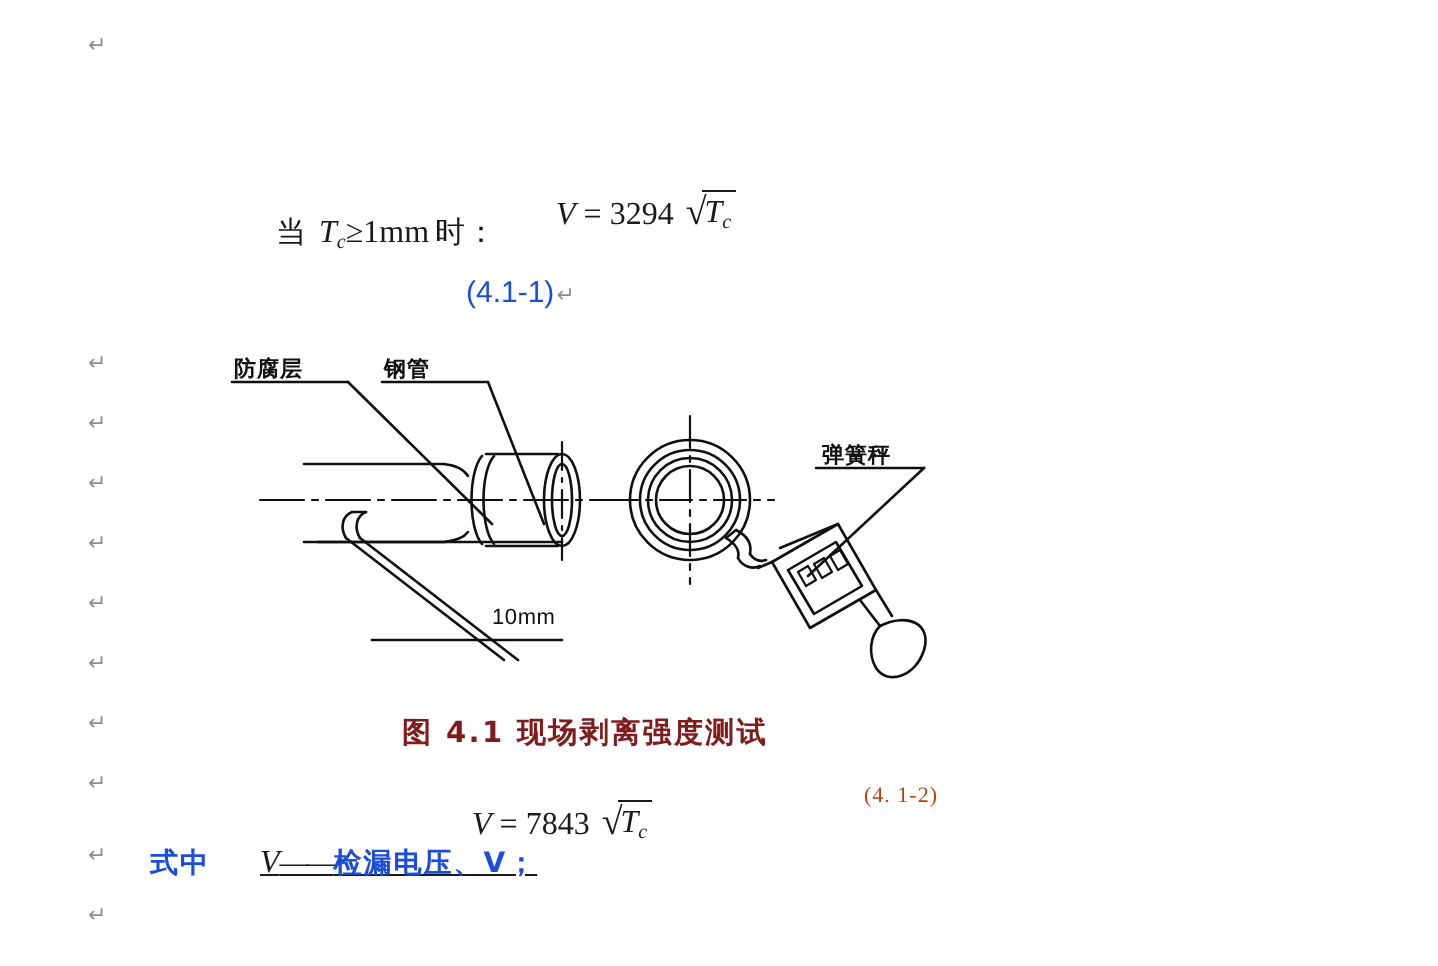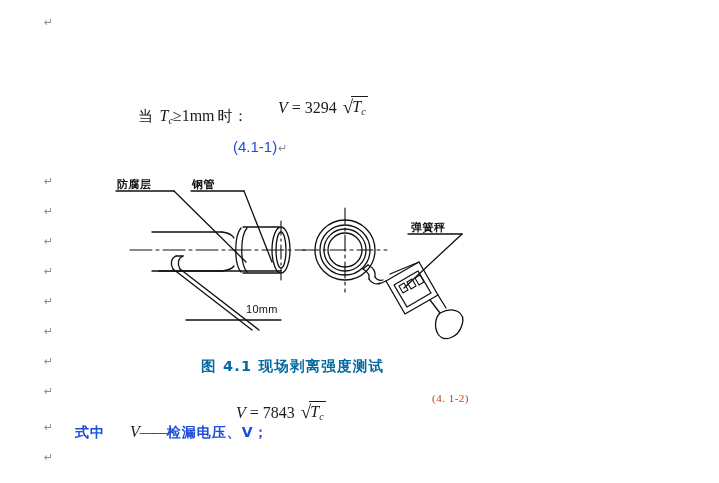--- a/index.html
+++ b/index.html
@@ -109,21 +109,21 @@
   .dim-label {
     font-family: Liberation Sans, sans-serif;
     font-size: 11px;
     color: #111;
     letter-spacing: 0.3px;
   }
   .fig-caption {
     font-family: "DejaVu Sans", "Liberation Sans", sans-serif;
     font-size: 14.5px;
     font-weight: bold;
-    color: #0369a1;
+    color: #7f1d1d;
     letter-spacing: 1.2px;
   }
 
   
   .where-dash {
     font-family: "Liberation Serif", "DejaVu Serif", serif;
     letter-spacing: -1px;
   }
 </style>
 </head>
@@ -286,18 +286,18 @@
   <div class="abs eq" style="left:236px; top:389px;margin-top:12px;">
     <span class="mathi">V</span><span class="mathr op">=</span><span class="mathr">7843</span><span style="display:inline-block;width:4px"></span><span class="radical"><span class="sign">√</span><span class="rad-body"><span class="mathi">T</span><span class="sub">c</span></span></span>
   </div>
 
   <div class="abs eqnum-scan" style="left:432px; top:392px;">(4. 1-2)</div>
 
   <div class="abs" style="left:75px; top:423px;">
     <span class="cn-bold">式中</span>
   </div>
 
-  <div class="abs" style="left:130px; top:423px;">
+  <div class="abs" style="left:130px; top:423px;text-decoration:underline;">
     <span class="mathi">V</span><span class="sub"></span><span class="where-dash cn">——</span><span class="cn-bold">检漏电压、V；</span>
   </div>
 
 
 </div>
 
 </body></html>

